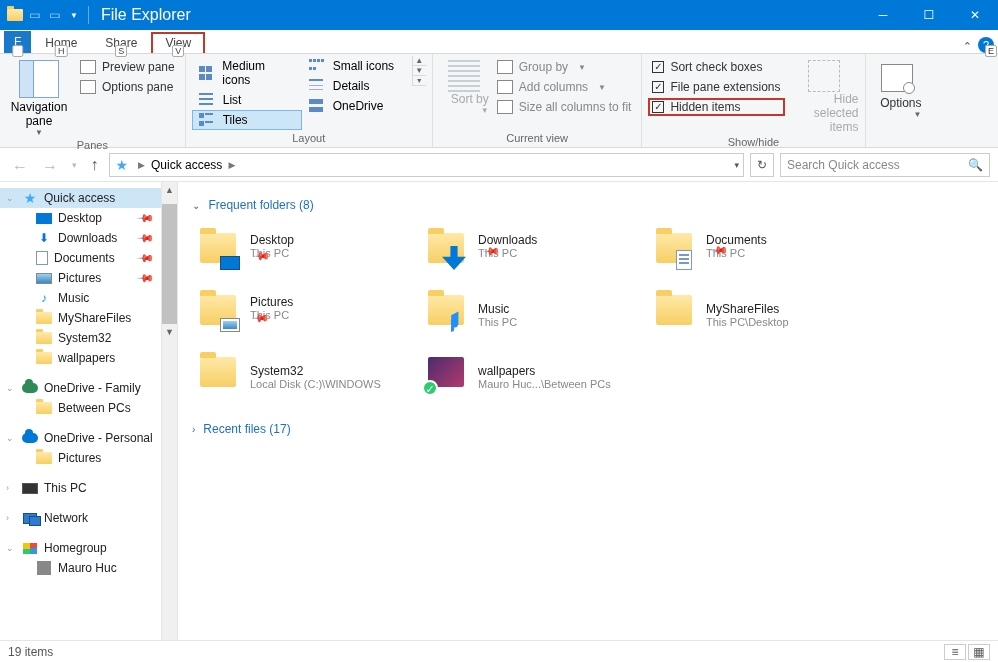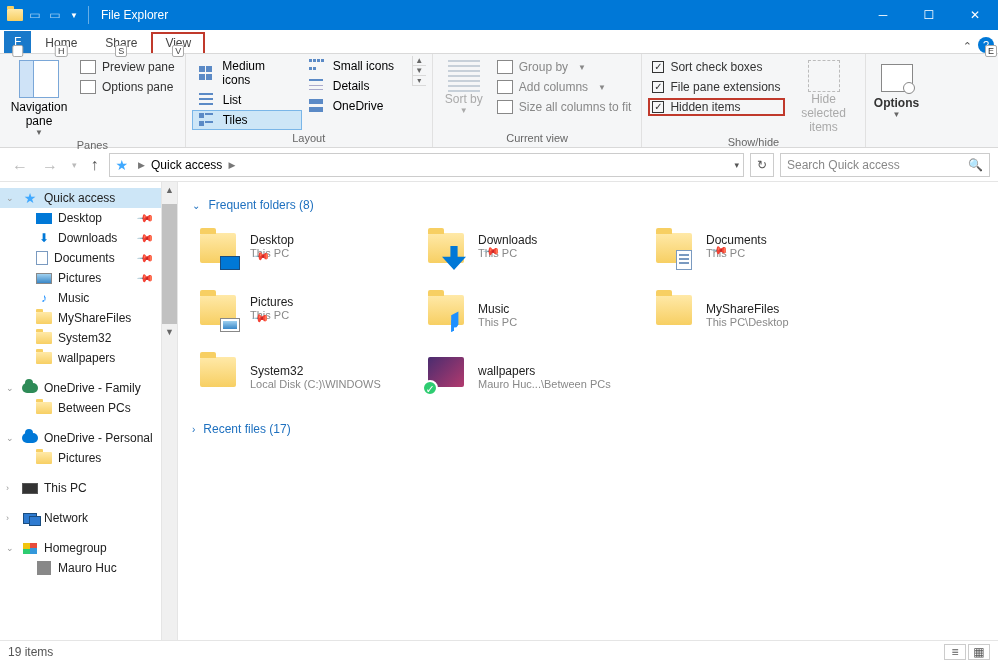--- a/index.html
+++ b/index.html
@@ -4,21 +4,21 @@
 <style>
 * { margin: 0; padding: 0; box-sizing: border-box; font-family: "Segoe UI", Tahoma, sans-serif; font-size: 12px; }
 body { background: #fff; width: 998px; height: 662px; overflow: hidden; position: relative; }
 
 
 .titlebar { height: 30px; background: #0078d7; color: #fff; display: flex; align-items: center; }
 .titlebar .qat { display: flex; align-items: center; gap: 2px; padding-left: 6px; }
 .titlebar .qat .ic { width: 18px; height: 22px; display:flex; align-items:center; justify-content:center; }
 .titlebar .qat .dd { font-size: 8px; color:#fff; padding:0 4px; }
 .titlebar .sep { width: 1px; height: 18px; background: rgba(255,255,255,.4); margin: 0 6px; }
-.titlebar .title { padding-left: 6px; font-size: 12px; }
+.titlebar .title { padding-left: 6px; font-size: 16px; }
 .titlebar .winbtns { margin-left: auto; display: flex; }
 .titlebar .winbtn { width: 46px; height: 30px; display: flex; align-items: center; justify-content: center; color: #fff; }
 
 
 .tabstrip { height: 24px; background: #fff; border-bottom: 1px solid #d9d9d9; display: flex; align-items: flex-end; position: relative; }
 .filebtn { background: #1979ca; color: #fff; height: 22px; padding: 0 10px; display:flex; align-items:center; margin-left:4px; font-size:12px; position:relative;}
 .filebtn::after { content:''; }
 .tab { padding: 4px 14px 3px; color:#444; position:relative; }
 .tab.view { border: 2px solid #c0392b; border-bottom:none; padding:2px 12px 3px;}
 .kbd { position:absolute; bottom:-4px; left:50%; transform:translateX(-50%); background:#fff; border:1px solid #aaa; font-size:9px; padding:0 2px; line-height:10px; border-radius:2px;}
@@ -40,21 +40,21 @@
 .small-item .cb { width:12px; height:12px; border:1px solid #333; display:flex;align-items:center;justify-content:center; font-size:10px; line-height:1;}
 .small-item .sqic { width:16px; height:14px; border:1px solid #888; background:#fff; position:relative;}
 .layout .body { gap:0; }
 .layout-col { display:flex; flex-direction:column; }
 .layout-item { width:110px; padding:2px 6px; display:flex; align-items:center; gap:8px; border:1px solid transparent;}
 .layout-item.sel { background:#cde6f7; border:1px solid #7ab6e8;}
 .layout-item .lic { width:16px; height:14px; display:flex;flex-wrap:wrap;gap:1px;}
 .layout-item .lic span{background:#5b8ac6;}
 .layout-scroll { width:14px; display:flex; flex-direction:column; border-left:1px solid #d9d9d9;}
 .layout-scroll div{flex:1; display:flex;align-items:center;justify-content:center; color:#666; font-size:8px; border-bottom:1px solid #d9d9d9;}
-.big-btn { width:50px; text-align:center; padding-top:4px; color:#555;}
+.big-btn { width:50px; text-align:right; padding-top:4px; color:#555;}
 .big-btn .ic { width:32px;height:32px;margin:0 auto;}
 .cv-list .small-item{color:#888;}
 .options .ic{ width:32px;height:28px; margin:4px auto; border:1px solid #888; background:#fff; position:relative;}
 .options .ic::before{content:'';position:absolute;right:-3px;bottom:-3px;width:10px;height:10px;border:1px solid #888;border-radius:50%;background:#fff;}
 .redbox { border:2px solid #c0392b; padding:0 2px; }
 .disabled { color:#aaa;}
 
 
 .navbar { height:34px; border-bottom:1px solid #e5e5e5; display:flex; align-items:center; padding:0 8px; gap:6px;}
 .navarrow { color:#bbb; font-size:16px; padding:0 4px;}
@@ -292,21 +292,21 @@
       <div class="big-btn disabled" style="width:70px;">
         <div class="ic" style="border:1px dashed #bbb;"></div>
         <div>Hide selected items</div>
       </div>
     </div>
     <div class="label">Show/hide</div>
   </div>
 
   <div class="group" style="border-right:none;">
     <div class="body">
-      <div class="big-btn options" style="color:#333;font-weight:bold;">
+      <div class="big-btn options" style="color:#333;">
         <div class="ic"></div>
         <div>Options</div>
         <div style="font-size:8px;color:#666;">▼</div>
       </div>
     </div>
     <div class="label">&nbsp;</div>
   </div>
 </div>
 
 <div class="navbar">

